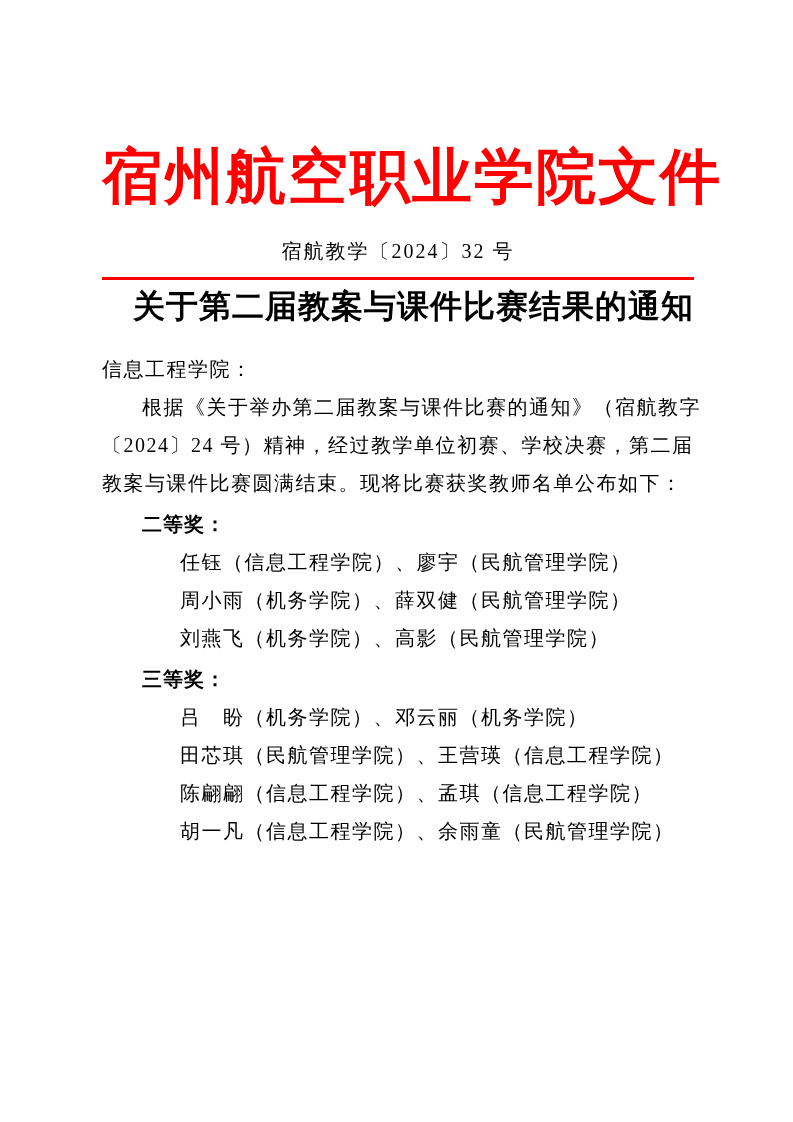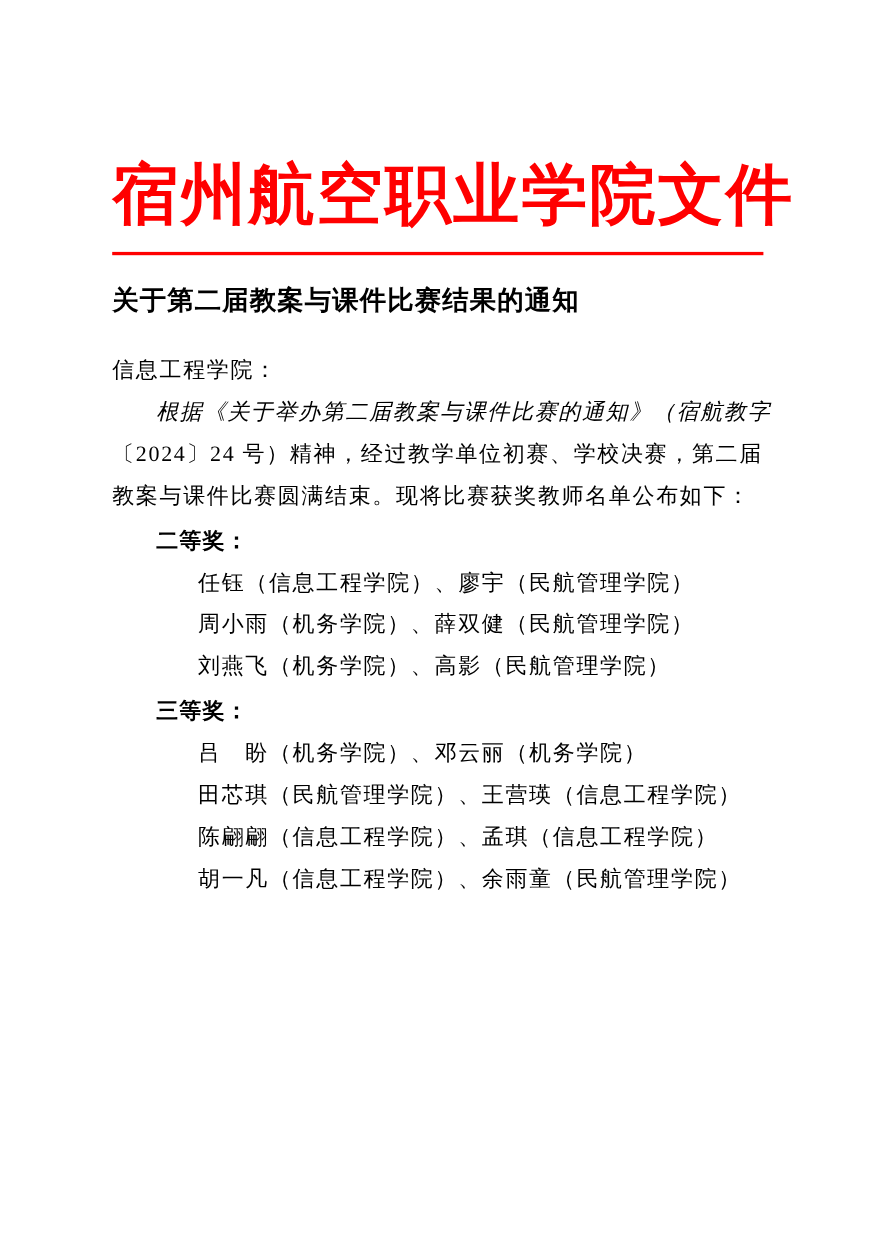--- a/index.html
+++ b/index.html
@@ -35,52 +35,53 @@
     letter-spacing: 2px;
     line-height: 22px;
   }
   .red-rule {
     margin-top: 15px;
     border-top: 3px solid #ff0000;
     width: 100%;
     height: 0;
   }
   .notice-title {
-    margin-top: 26px;
-    font-size: 24px;
+    margin-top: 10px;
+    font-size: 32px;
     font-weight: bold;
-    text-align: left;
+    text-align: right;
     letter-spacing: 1px;
     line-height: 32px;
   }
   .body-text {
     margin-top: 28px;
     font-size: 20px;
     line-height: 38px;
     letter-spacing: 1.5px;
   }
   .para-line { white-space: nowrap; }
-  .indent-first { padding-left: 40px; font-style: italic; }
+  .indent-first { padding-left: 40px; }
   .award-section { margin-top: 3px; }
   .award-label {
     padding-left: 40px;
     font-weight: bold;
     font-family: "Liberation Sans", "DejaVu Sans", sans-serif;
     letter-spacing: 1px;
   }
   .winner-line { padding-left: 78px; white-space: nowrap; }
 </style>
 </head>
 <body>
 
 <div class="page">
   <div class="content">
 
     <div class="org-title">宿州航空职业学院文件</div>
 
+    <div class="doc-number">宿航教学〔2024〕32 号</div>
 
     <div class="red-rule"></div>
 
     <div class="notice-title">关于第二届教案与课件比赛结果的通知</div>
 
     <div class="body-text">
 
       <div class="para-line">信息工程学院：</div>
 
       <div class="para-line indent-first">根据《关于举办第二届教案与课件比赛的通知》（宿航教字</div>

